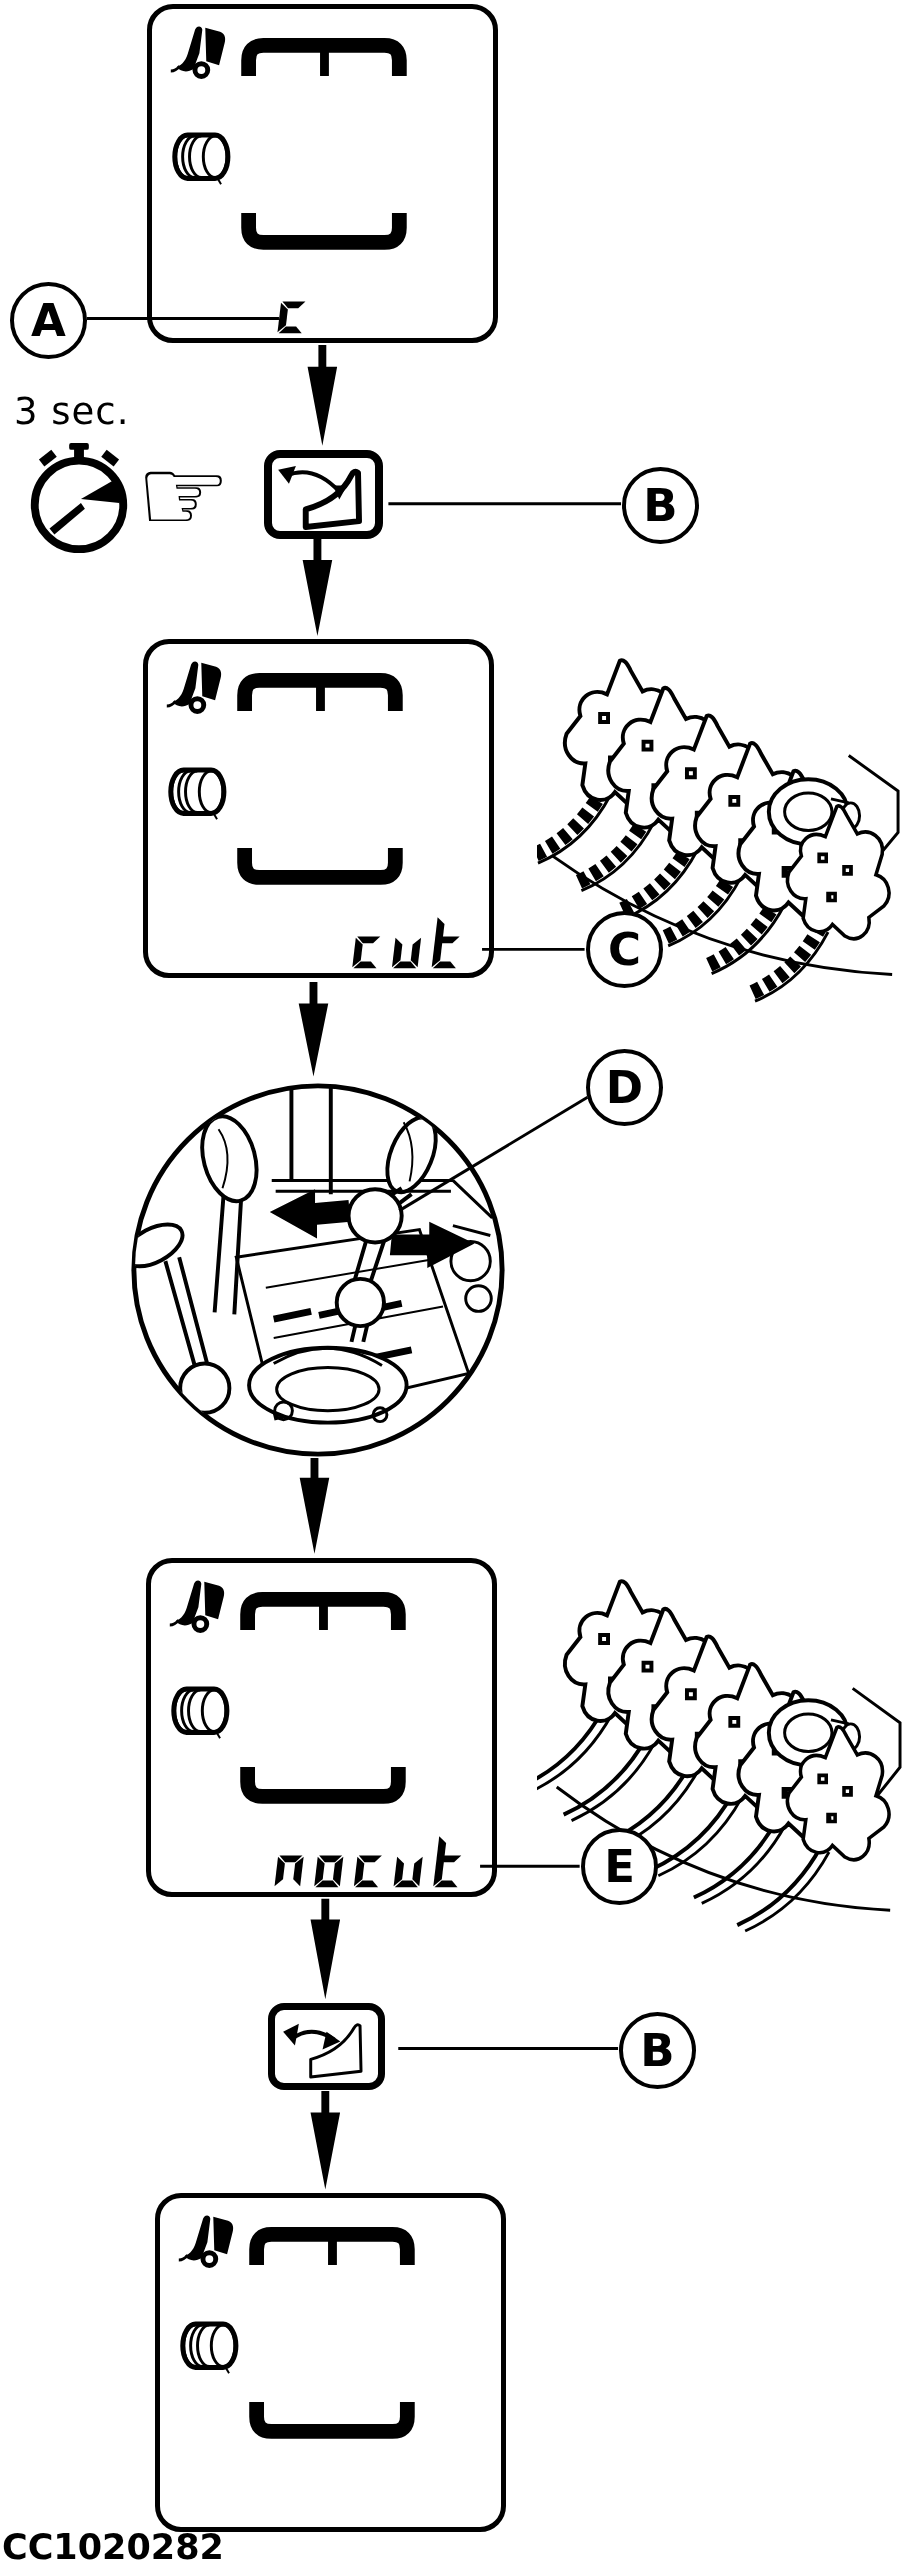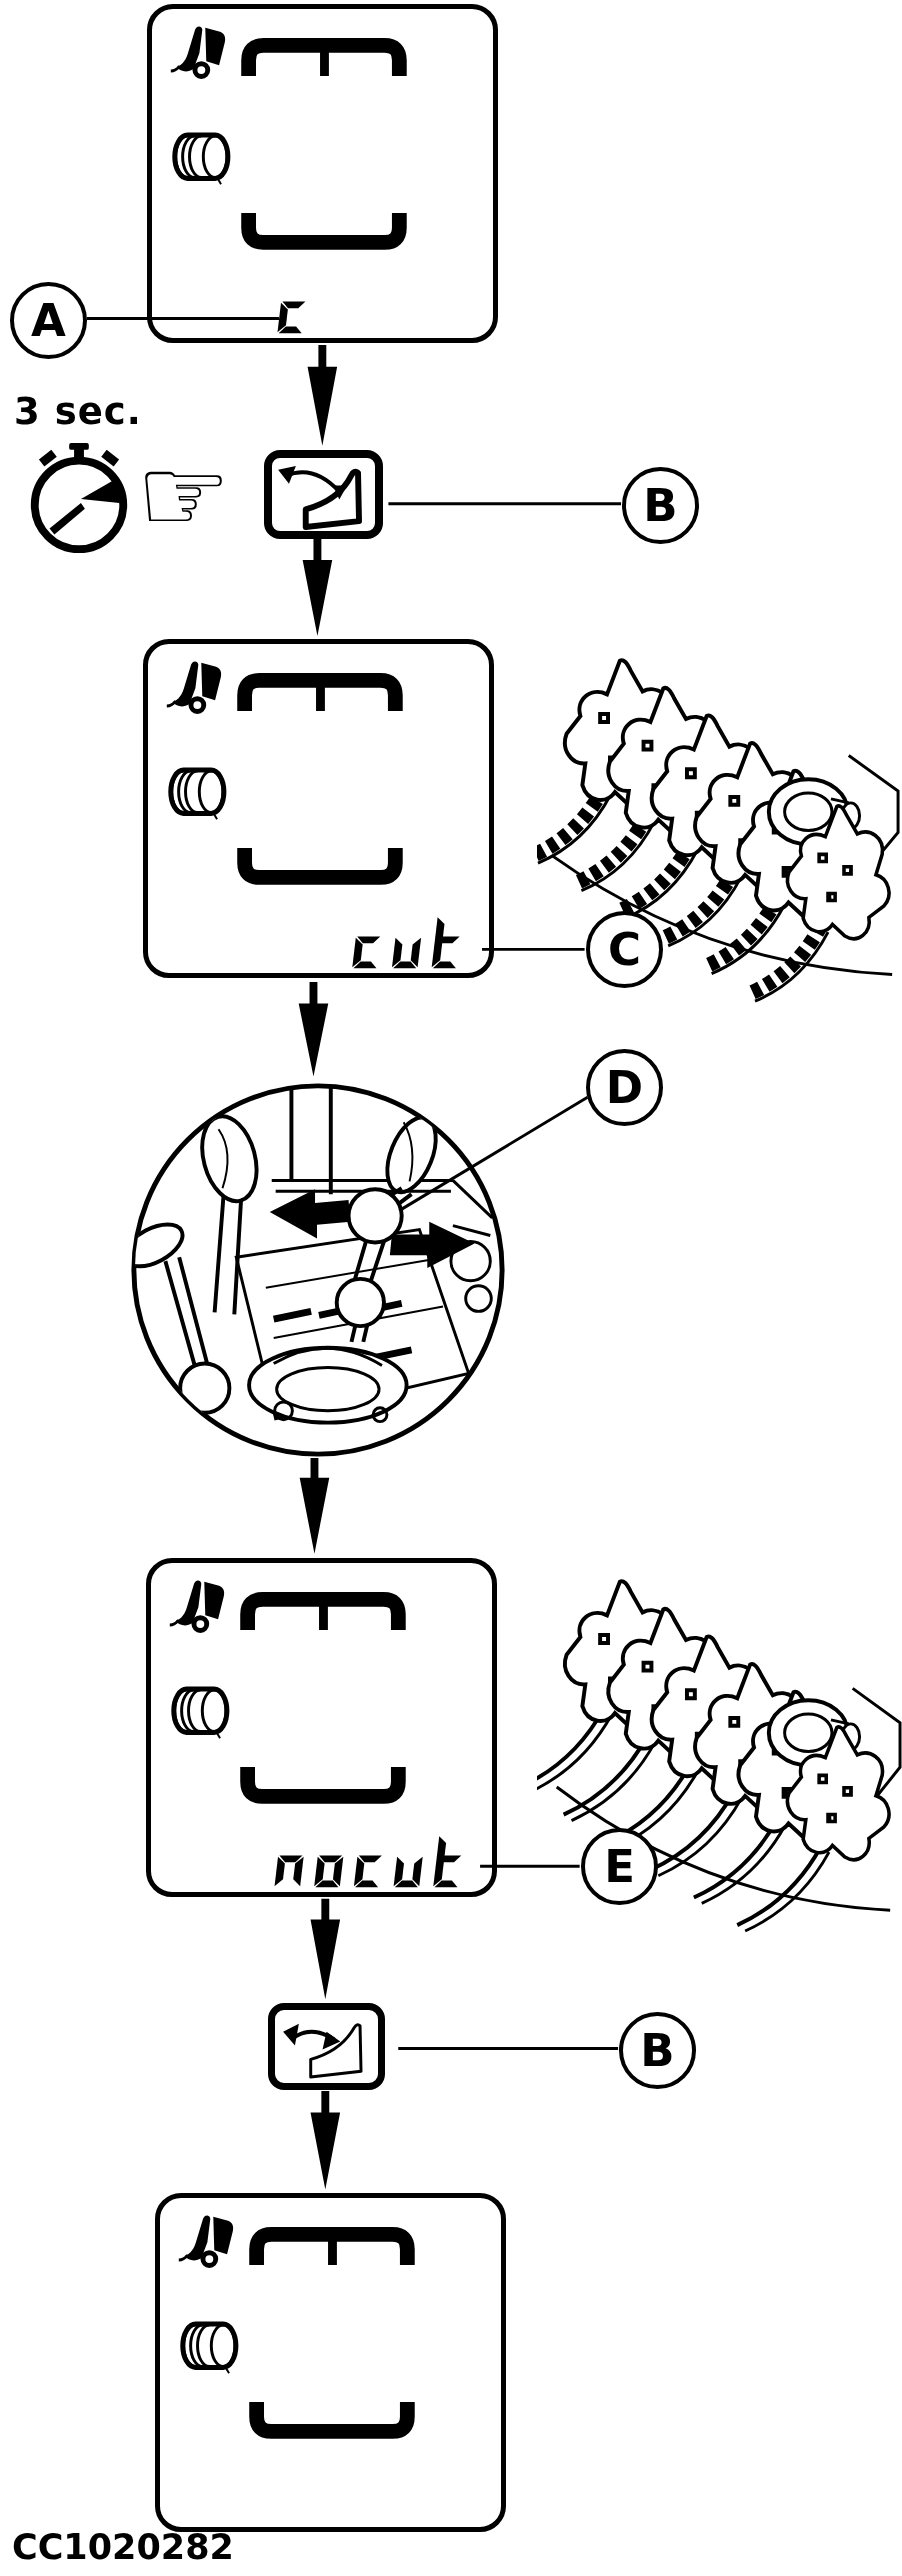--- a/index.html
+++ b/index.html
@@ -7,21 +7,21 @@
         font-family:"DejaVu Sans","Liberation Sans",sans-serif;color:#000;}
   .abs{position:absolute;}
   .panel{position:absolute;width:341px;height:329px;border:5px solid #000;border-radius:26px;
          background:#fff;z-index:2;}
   .panel svg{display:block;}
   .lcd polygon{fill:#000;stroke:none;}
   .btn{position:absolute;border:8px solid #000;border-radius:16px;background:#fff;z-index:2;}
   .label-circle{position:absolute;width:69px;height:69px;border:4px solid #000;border-radius:50%;
                 background:#fff;display:flex;align-items:center;justify-content:center;
                 font-weight:700;font-size:45px;z-index:6;}
-  .hold-label{position:absolute;font-weight:700;font-size:37px;letter-spacing:1px;z-index:2;}
+  .hold-label{position:absolute;font-weight:400;font-size:37px;letter-spacing:1px;z-index:2;}
   .fig-code{position:absolute;font-weight:700;font-size:35px;z-index:2;}
   .hand{position:absolute;font-size:106px;line-height:99px;z-index:2;}
   .overlay{position:absolute;left:0;top:0;z-index:5;pointer-events:none;}
   .artwork{position:absolute;z-index:1;}
 </style>
 </head>
 <body>
 
 <div class="page">
 
@@ -280,16 +280,16 @@
     </g>
   </svg>
 
   <div class="label-circle" style="left:10px;top:282px;">A</div>
   <div class="label-circle" style="left:622px;top:467px;">B</div>
   <div class="label-circle" style="left:586px;top:911px;">C</div>
   <div class="label-circle" style="left:586px;top:1049px;">D</div>
   <div class="label-circle" style="left:581px;top:1828px;">E</div>
   <div class="label-circle" style="left:619px;top:2012px;">B</div>
 
-  <div class="fig-code" style="left:12px;top:2527px;">CC1020282</div>
+  <div class="fig-code" style="left:2px;top:2527px;">CC1020282</div>
 
 </div>
 
 
 </body></html>

